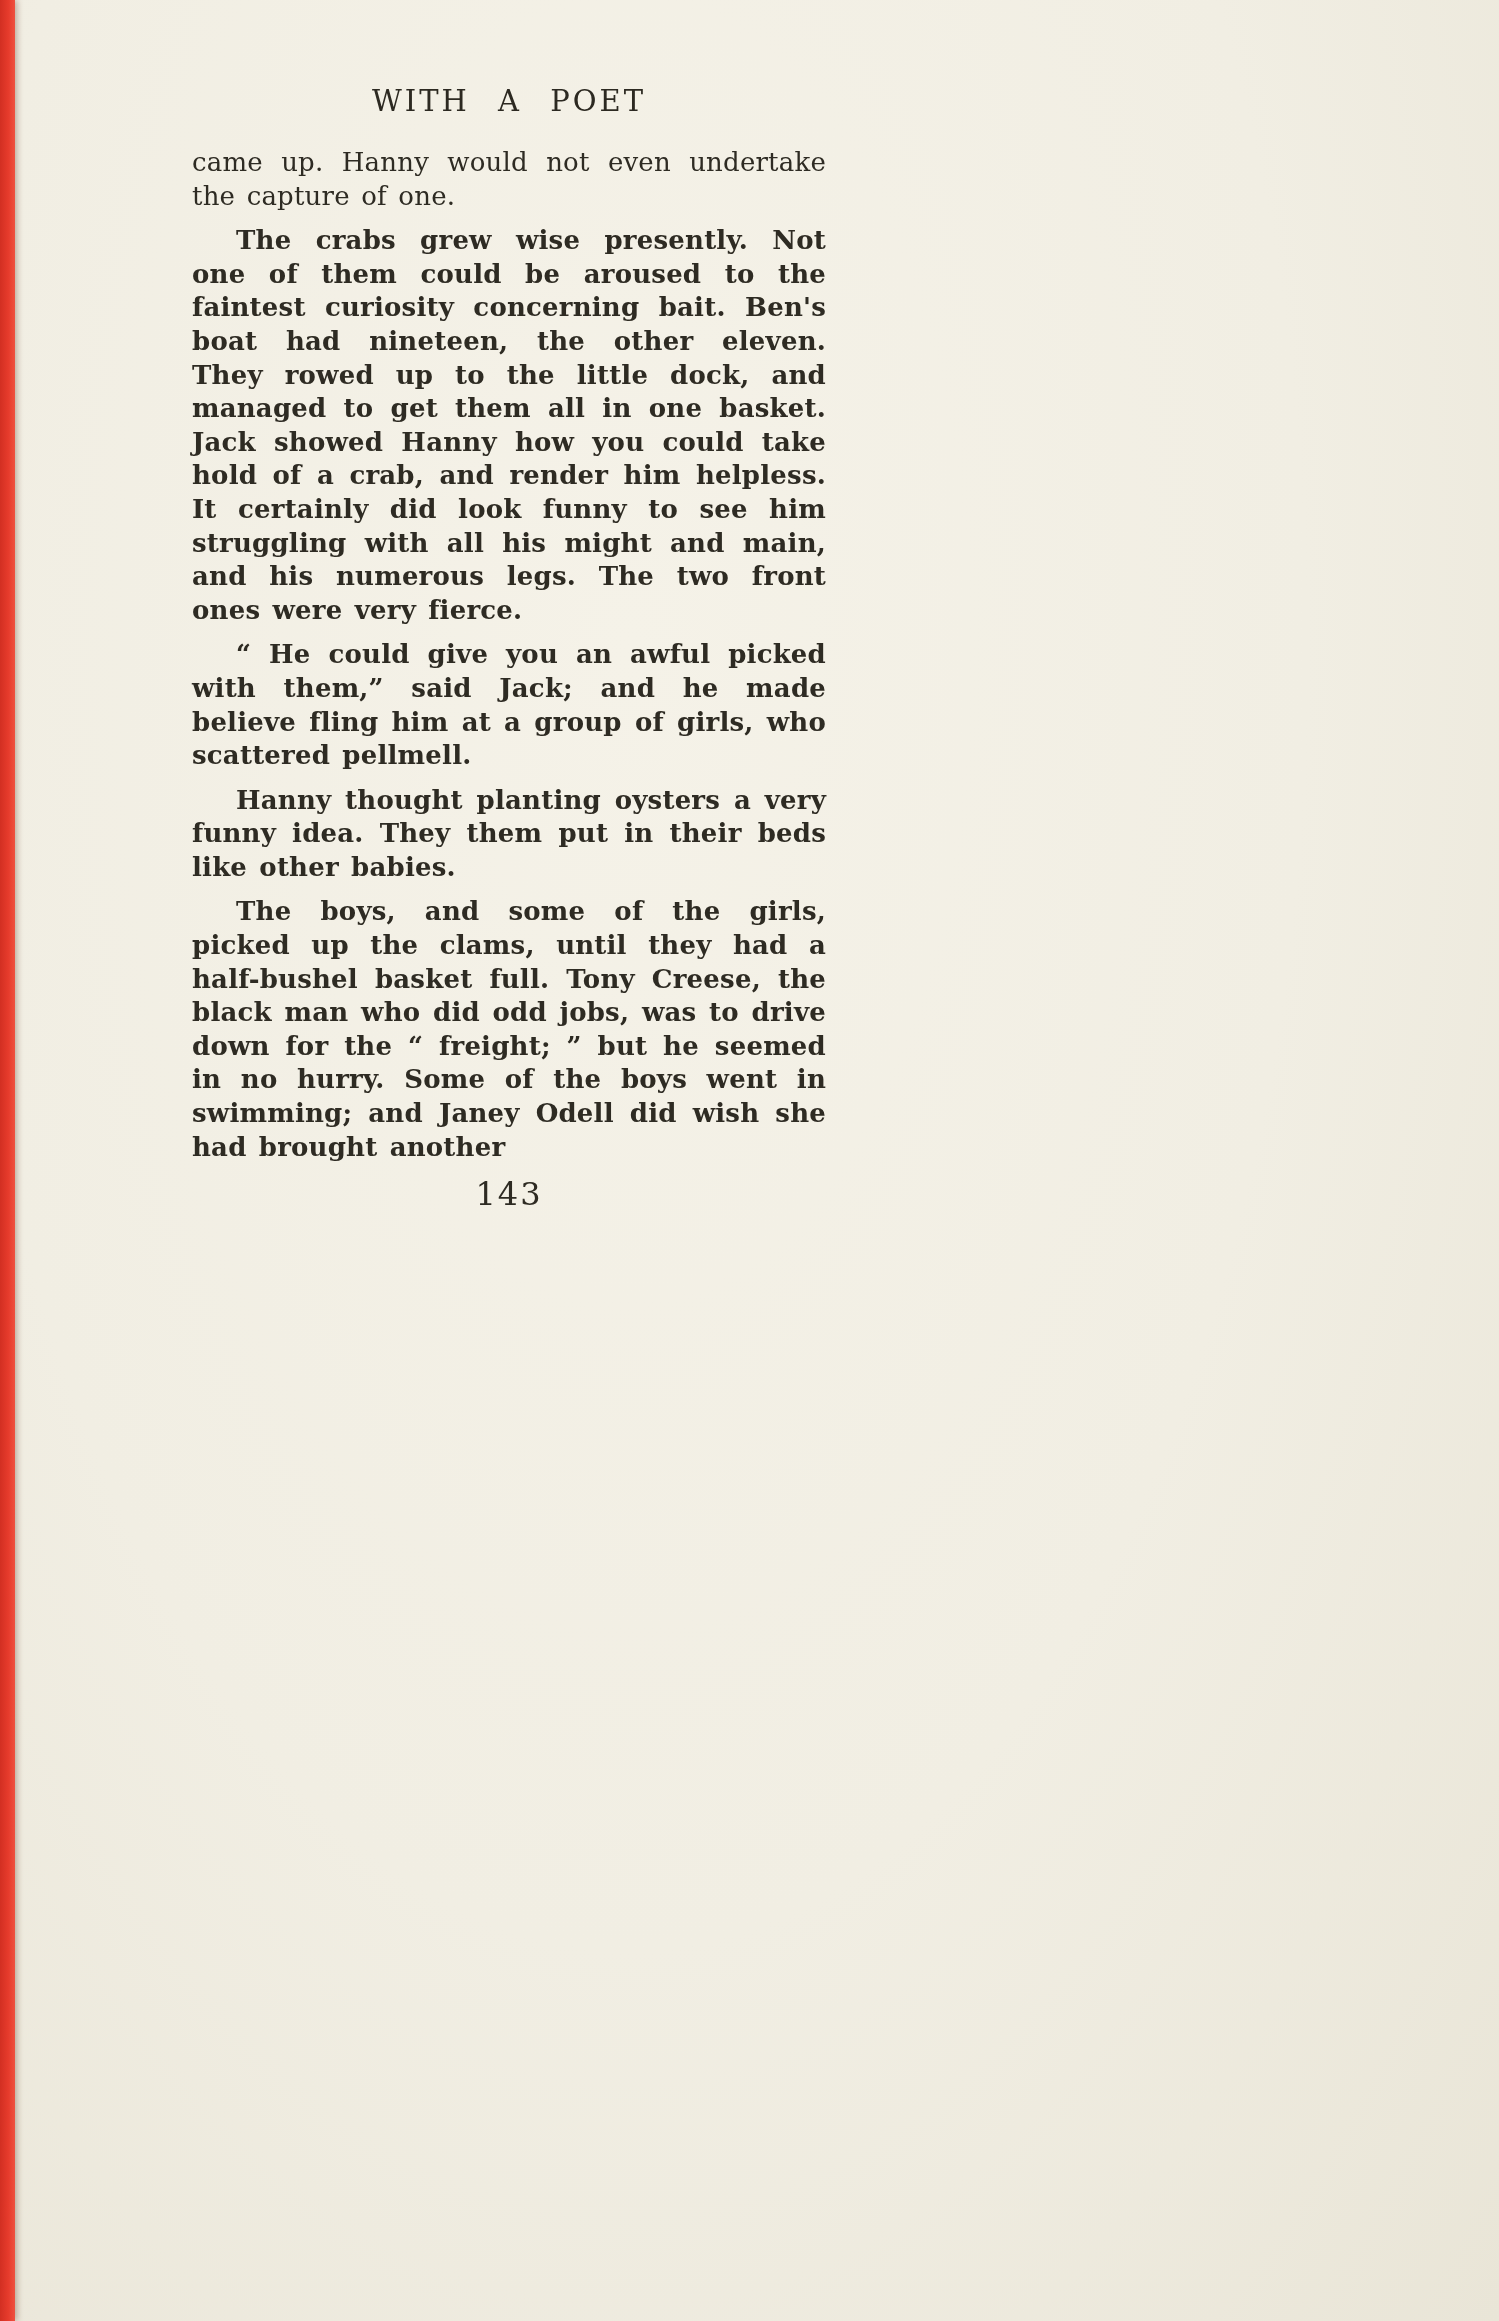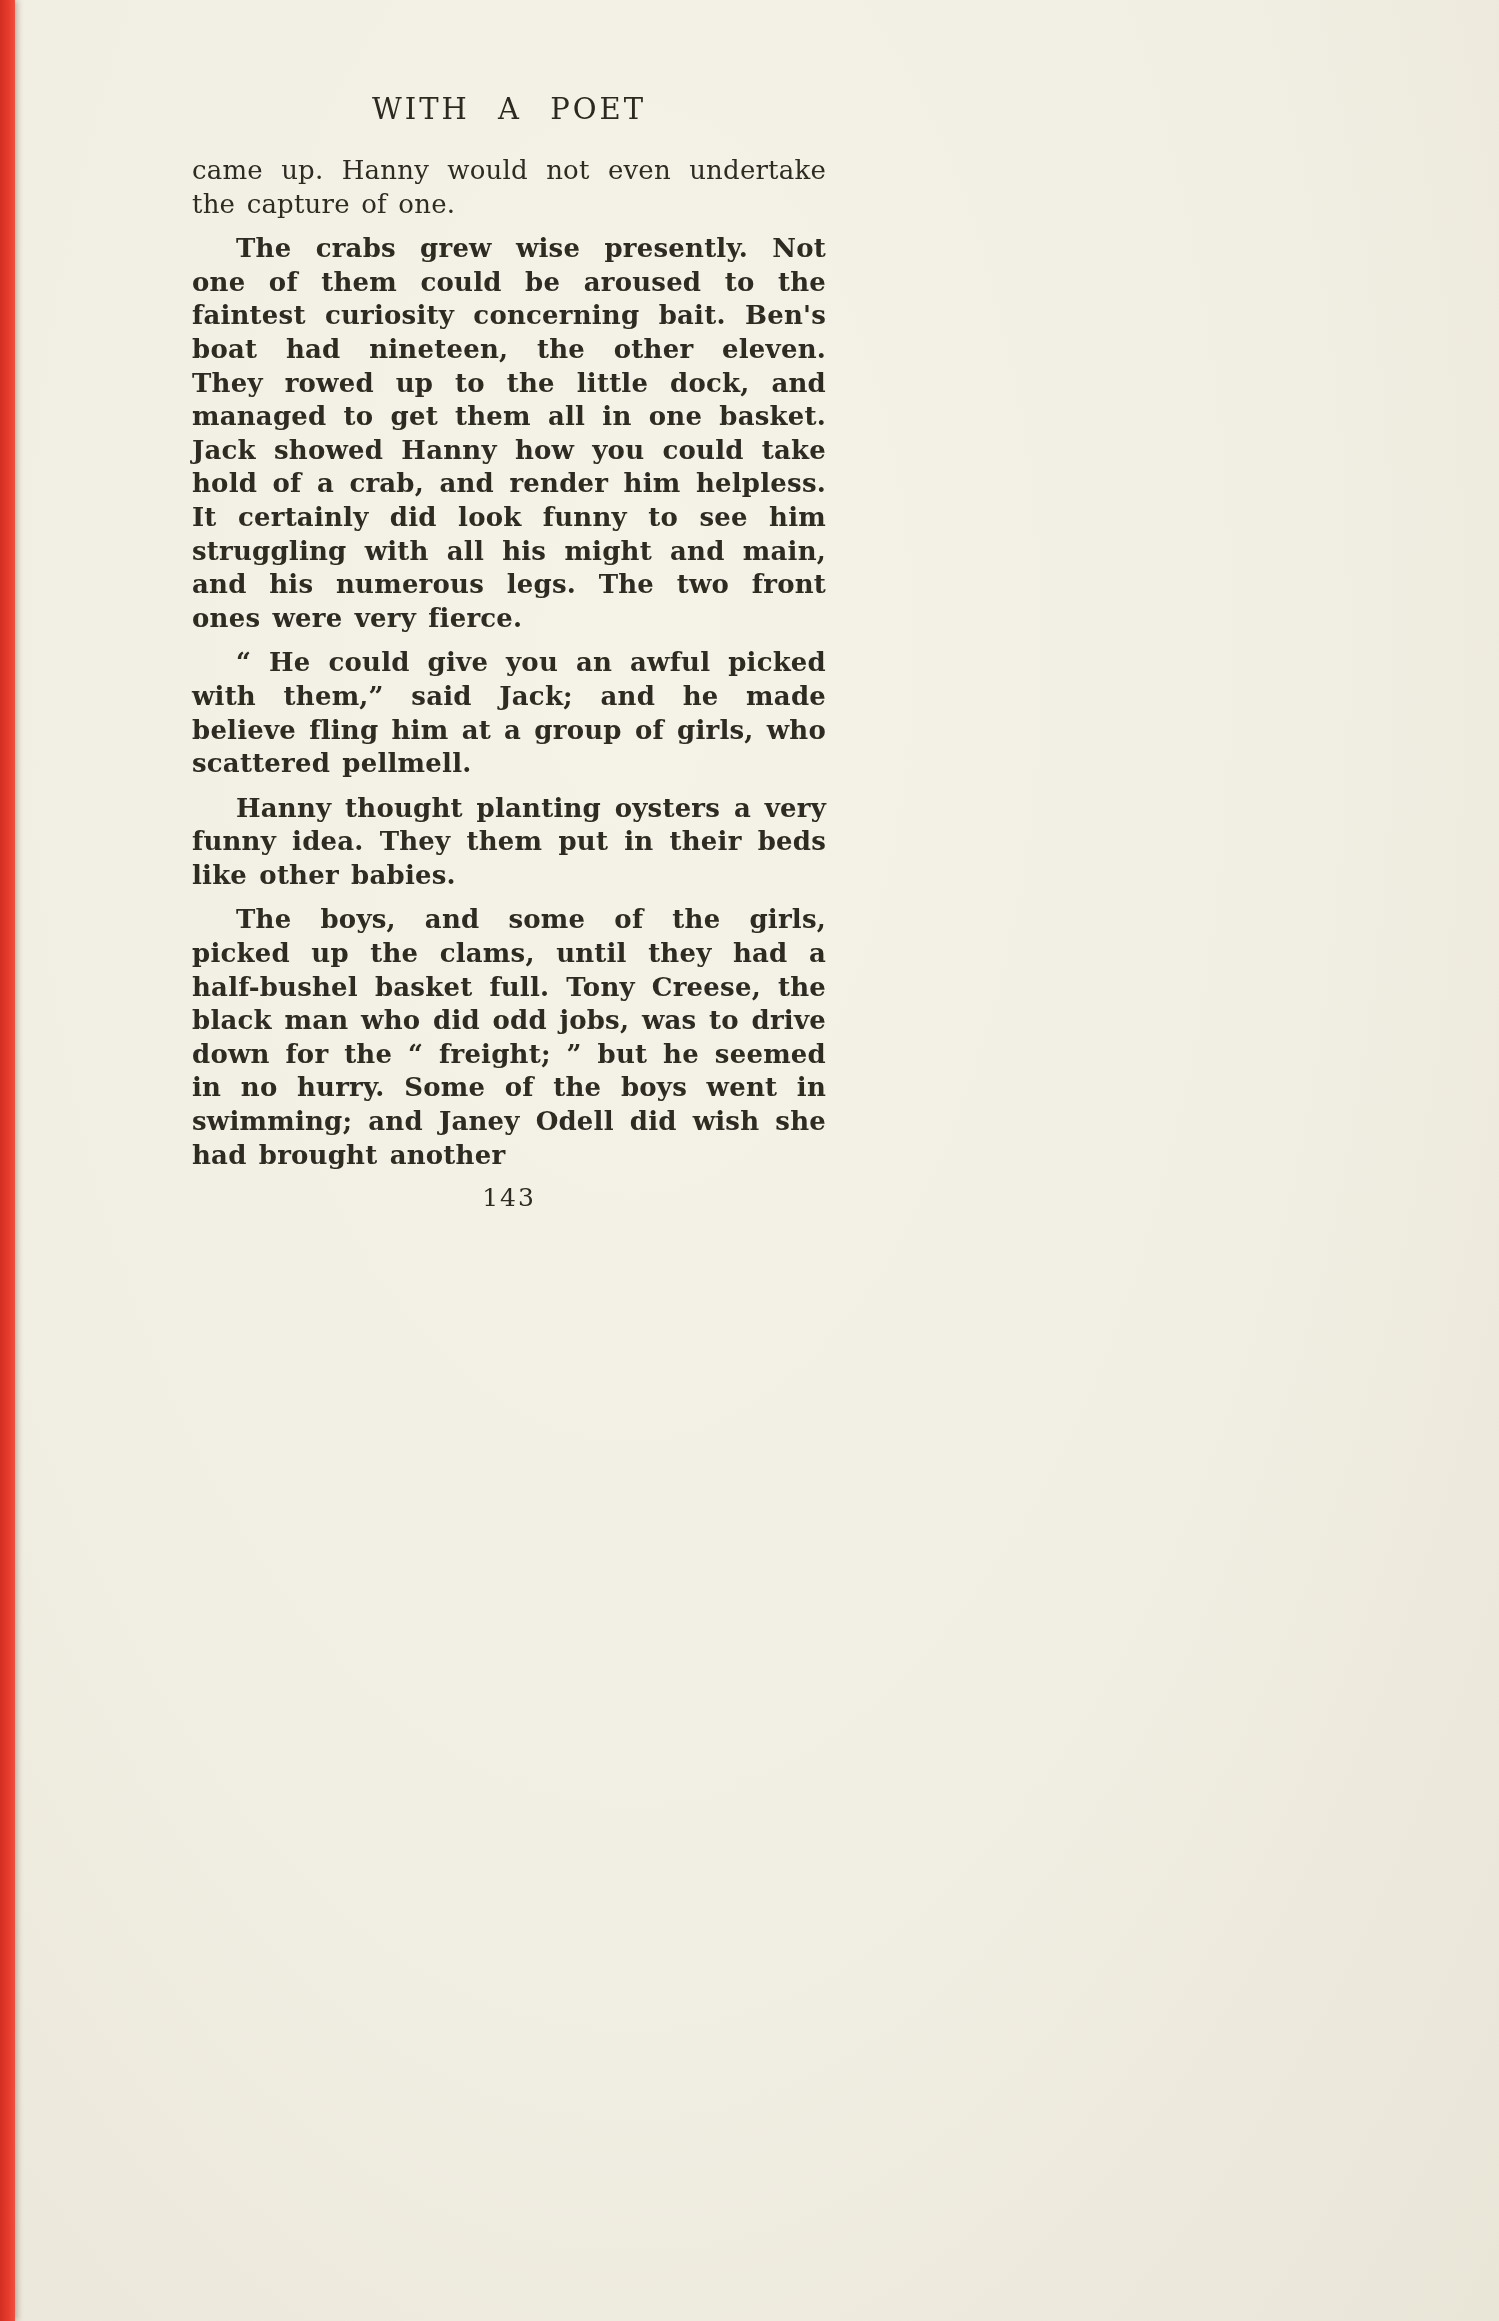--- a/index.html
+++ b/index.html
@@ -21,21 +21,21 @@
     overflow:hidden;
   }
   .spine{
     position:absolute;left:0;top:0;
     width:15px;height:100%;
     background:linear-gradient(to right, #d22f22, var(--spine) 55%, #ef5140);
     box-shadow:2px 0 6px rgba(90,40,20,0.35);
   }
   .text-block{
     position:absolute;
-    left:181px;top:92px;
+    left:181px;top:84px;
     width:656px;
   }
   .running-head{
     margin:0 0 28px 0;
     text-align:center;
     font-size:29px;
     font-weight:normal;
     letter-spacing:3px;
     word-spacing:16px;
     color:#2c2921;
@@ -48,21 +48,21 @@
     word-spacing:3px;
     letter-spacing:0.2px;
   }
   .body-text p.indent{
     text-indent:44px;
     font-weight:bold;
   }
   .folio{
     margin-top:10px;
     text-align:center;
-    font-size:25px;
+    font-size:32px;
     letter-spacing:2px;
   }
 </style>
 </head>
 <body>
 
 <div class="page">
   <div class="spine"></div>
 
   <div class="text-block">

